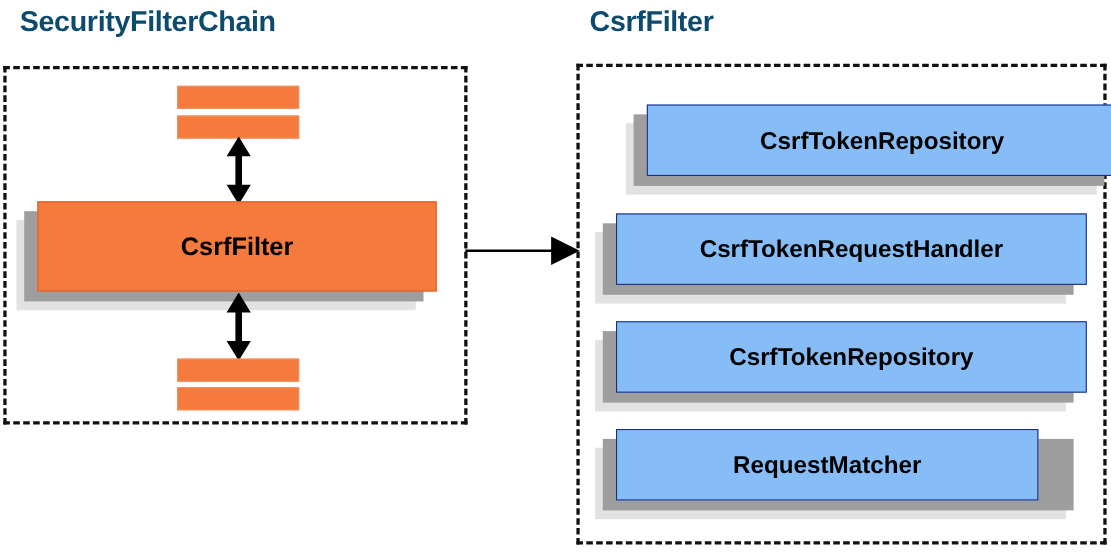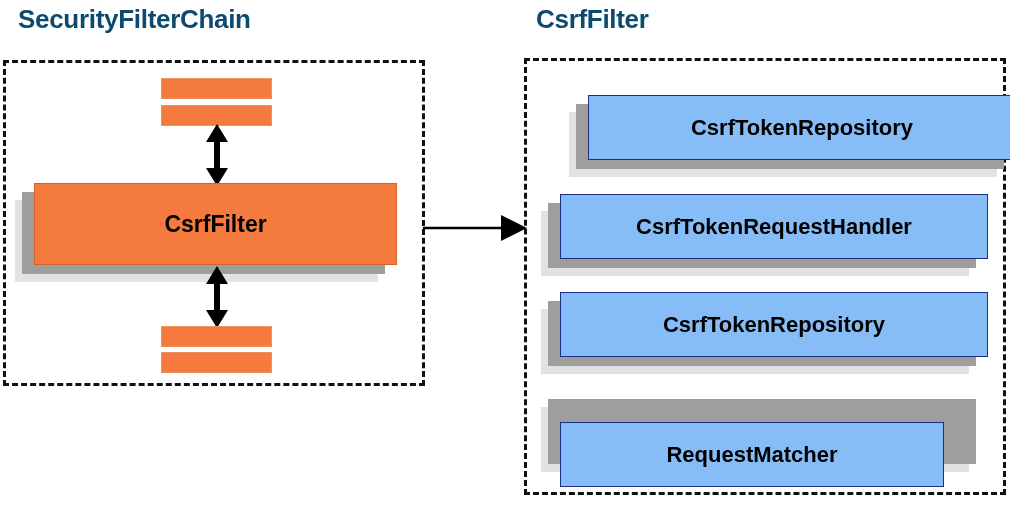--- a/index.html
+++ b/index.html
@@ -156,16 +156,16 @@
 
   <div class="stack blue" style="left:560px; top:292px; width:428px; height:65px;">
     <div class="layer-back" style="width:428px; height:65px;"></div>
     <div class="layer-mid" style="width:428px; height:65px;"></div>
     <div class="layer-front" style="width:428px; height:65px;">CsrfTokenRepository</div>
   </div>
 
   <div class="stack blue" style="left:560px; top:390px; width:428px; height:65px;">
     <div class="layer-back" style="width:428px; height:65px;"></div>
     <div class="layer-mid" style="width:428px; height:65px;"></div>
-    <div class="layer-front" style="width:384px; height:65px;margin-top:32px;">RequestMatcher</div>
+    <div class="layer-front" style="width:384px; height:65px;">RequestMatcher</div>
   </div>
 
 </div>
 
 </body></html>

